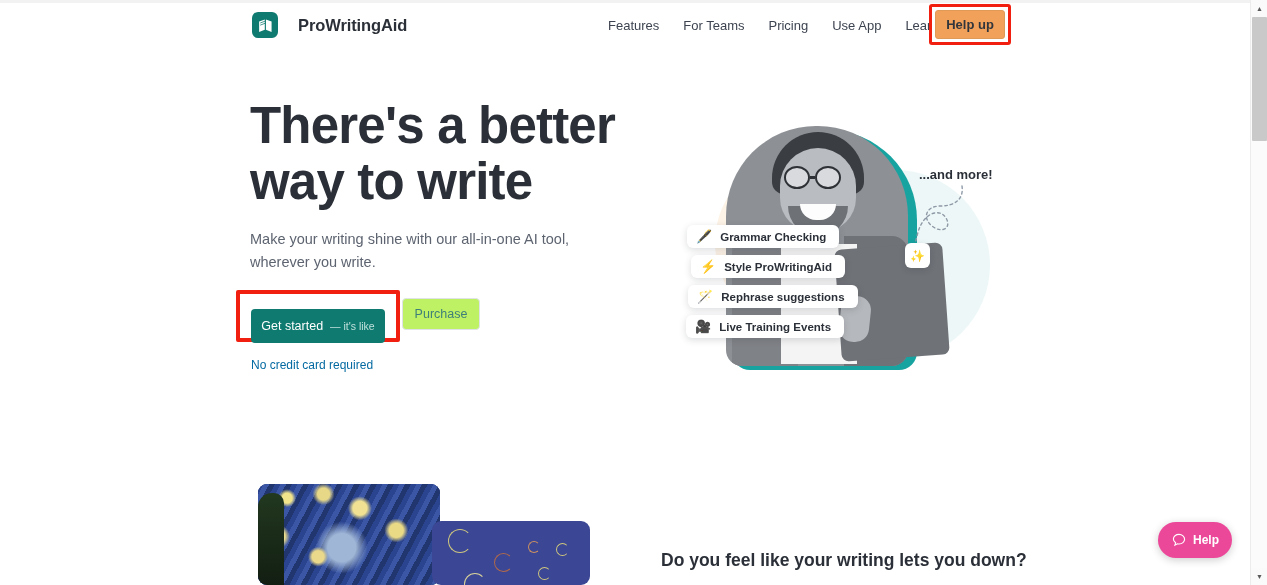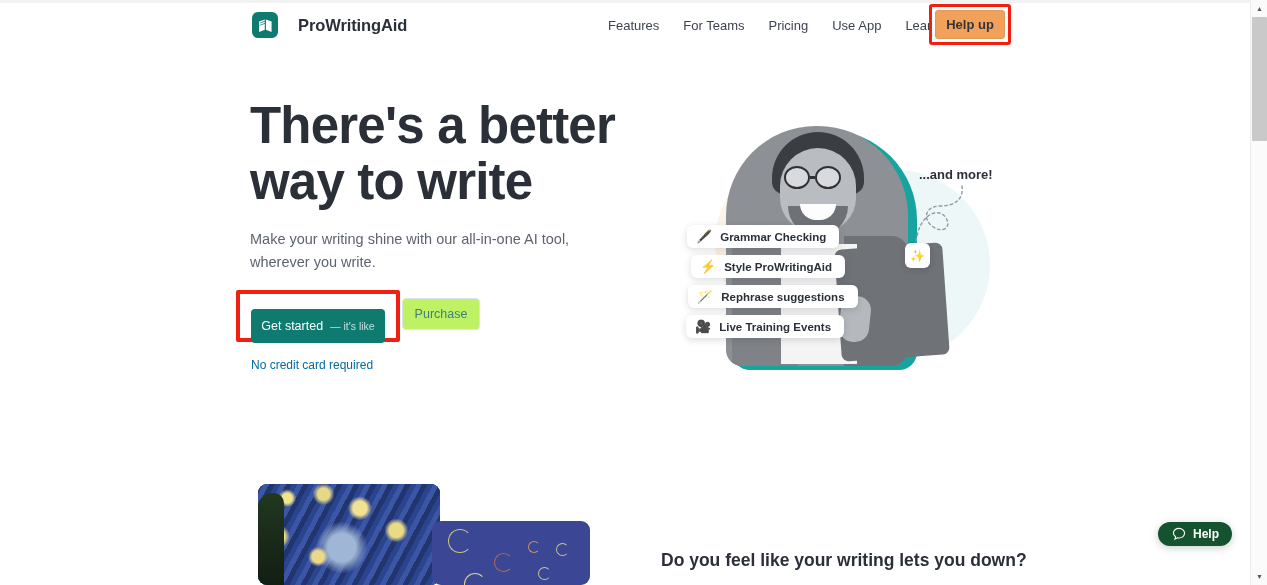--- a/index.html
+++ b/index.html
@@ -424,22 +424,22 @@
     color: #2b3038;
     white-space: nowrap;
   }
 
   
   .help-widget {
     position: absolute;
     left: 1158px;
     top: 522px;
     width: 74px;
-    height: 24px;
-    background: #14532d;
+    height: 36px;
+    background: #ec4899;
     border-radius: 18px;
     display: flex;
     align-items: center;
     justify-content: center;
     gap: 6px;
     box-shadow: 0 2px 8px rgba(0,0,0,0.2);
     cursor: pointer;
   }
   .help-label {
     font-size: 12px;

